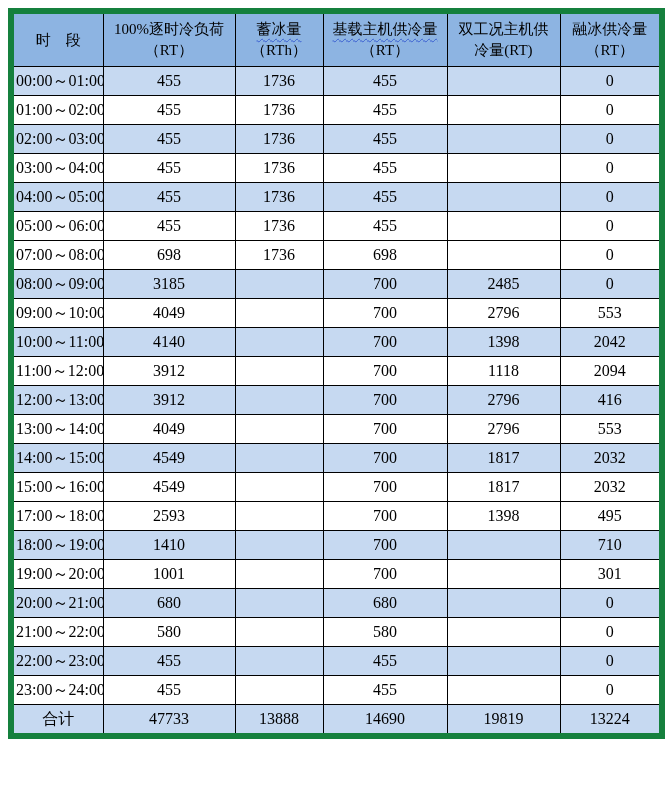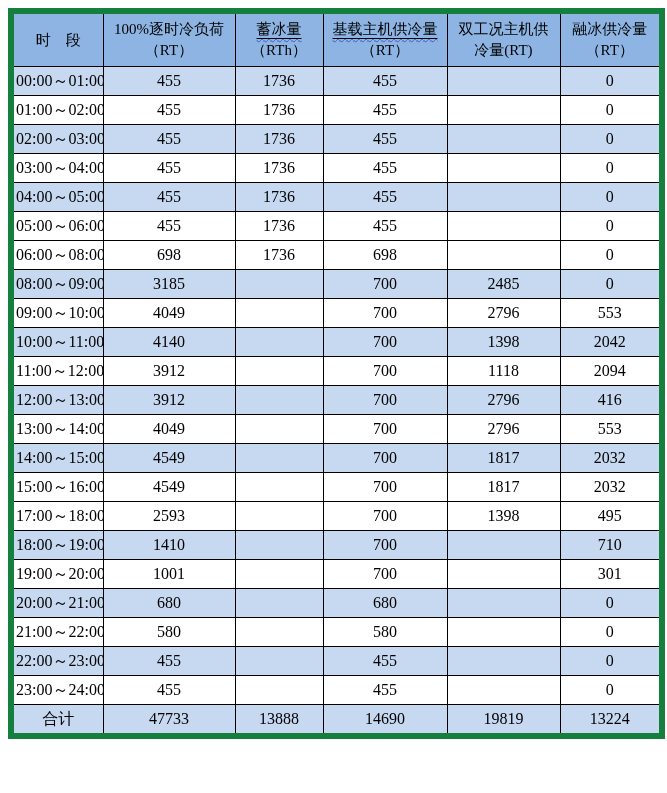--- a/index.html
+++ b/index.html
@@ -47,21 +47,20 @@
   }
   .c-time {
     font-size: 15px;
     font-family: Liberation Serif, serif;
   }
   .hdr-line {
     display: block;
   }
   
   .u-solid {
-    text-decoration: underline;
     text-decoration-thickness: 1px;
   }
   
   .u-wavy {
     text-decoration: underline wavy var(--wavy-color, #3A5FD0);
     text-decoration-thickness: 1px;
     text-underline-offset: 4px;
   }
 </style>
 </head>
@@ -146,21 +145,21 @@
       </tr>
       <tr>
         <td class="c-time">05:00～06:00</td>
         <td class="c-num">455</td>
         <td class="c-num">1736</td>
         <td class="c-num">455</td>
         <td class="c-num"></td>
         <td class="c-num">0</td>
       </tr>
       <tr>
-        <td class="c-time">06:00～08:00</td>
+        <td class="c-time">07:00～08:00</td>
         <td class="c-num">698</td>
         <td class="c-num">1736</td>
         <td class="c-num">698</td>
         <td class="c-num"></td>
         <td class="c-num">0</td>
       </tr>
       <tr class="stripe">
         <td class="c-time">08:00～09:00</td>
         <td class="c-num">3185</td>
         <td class="c-num"></td>

